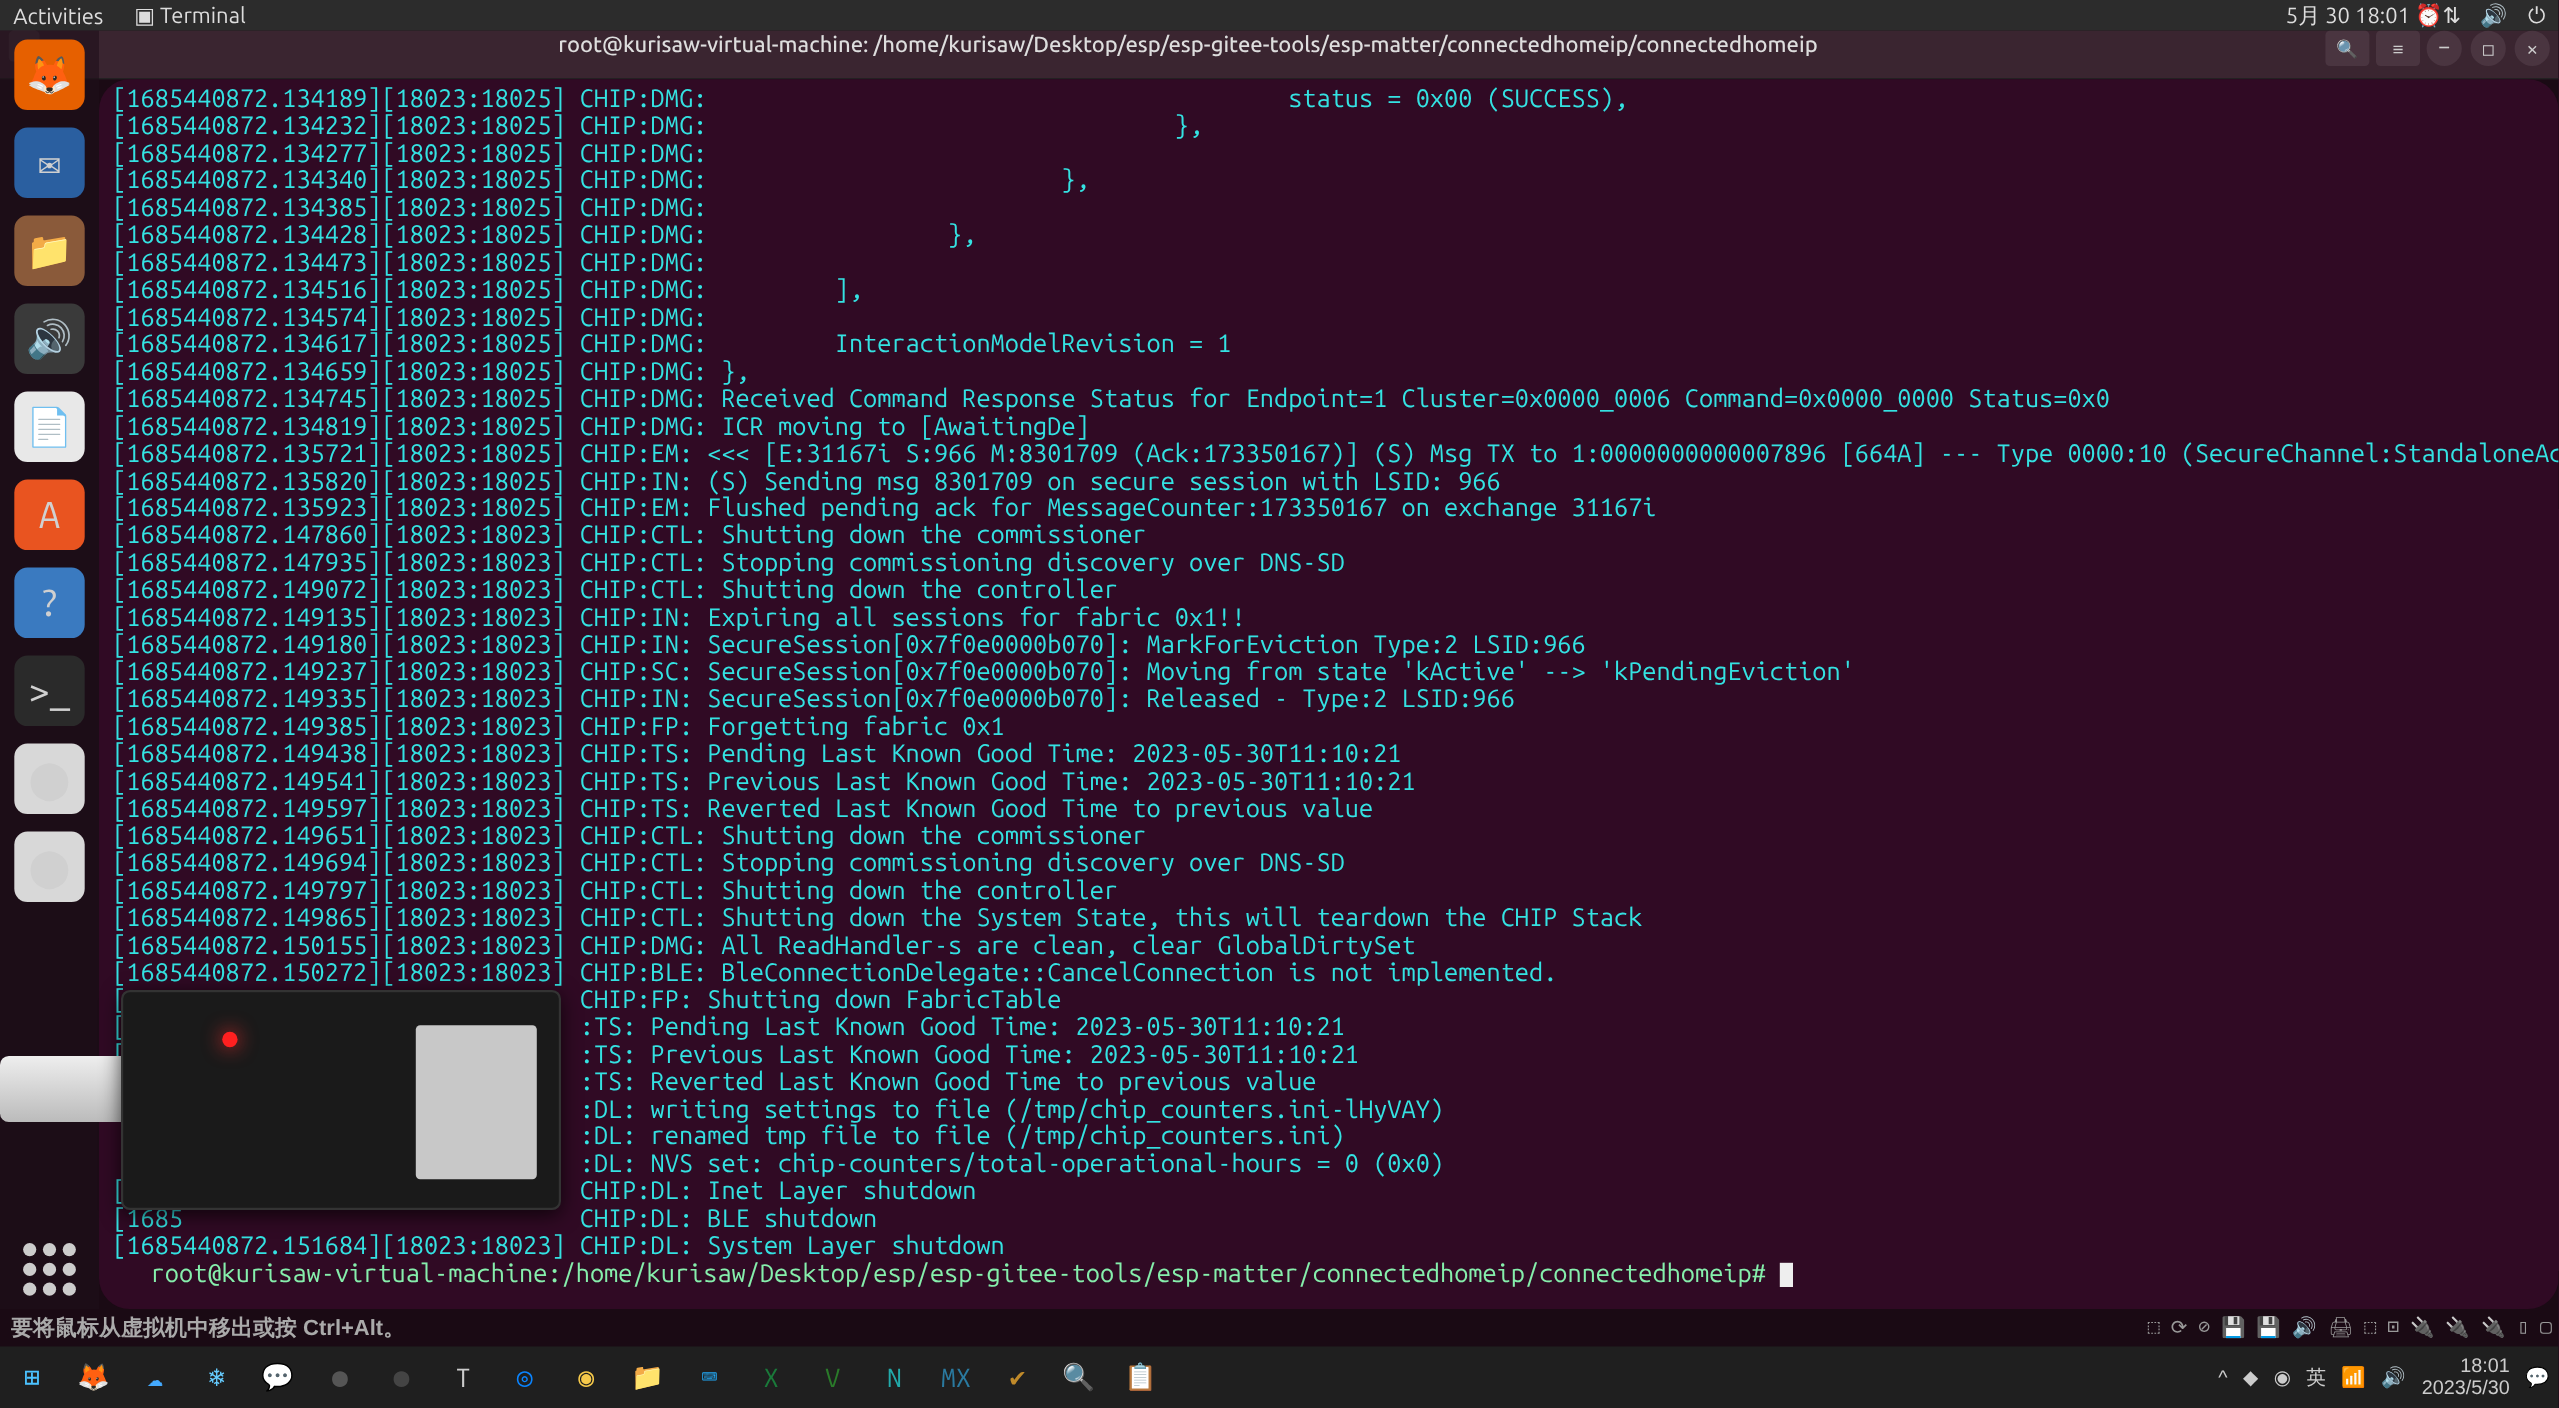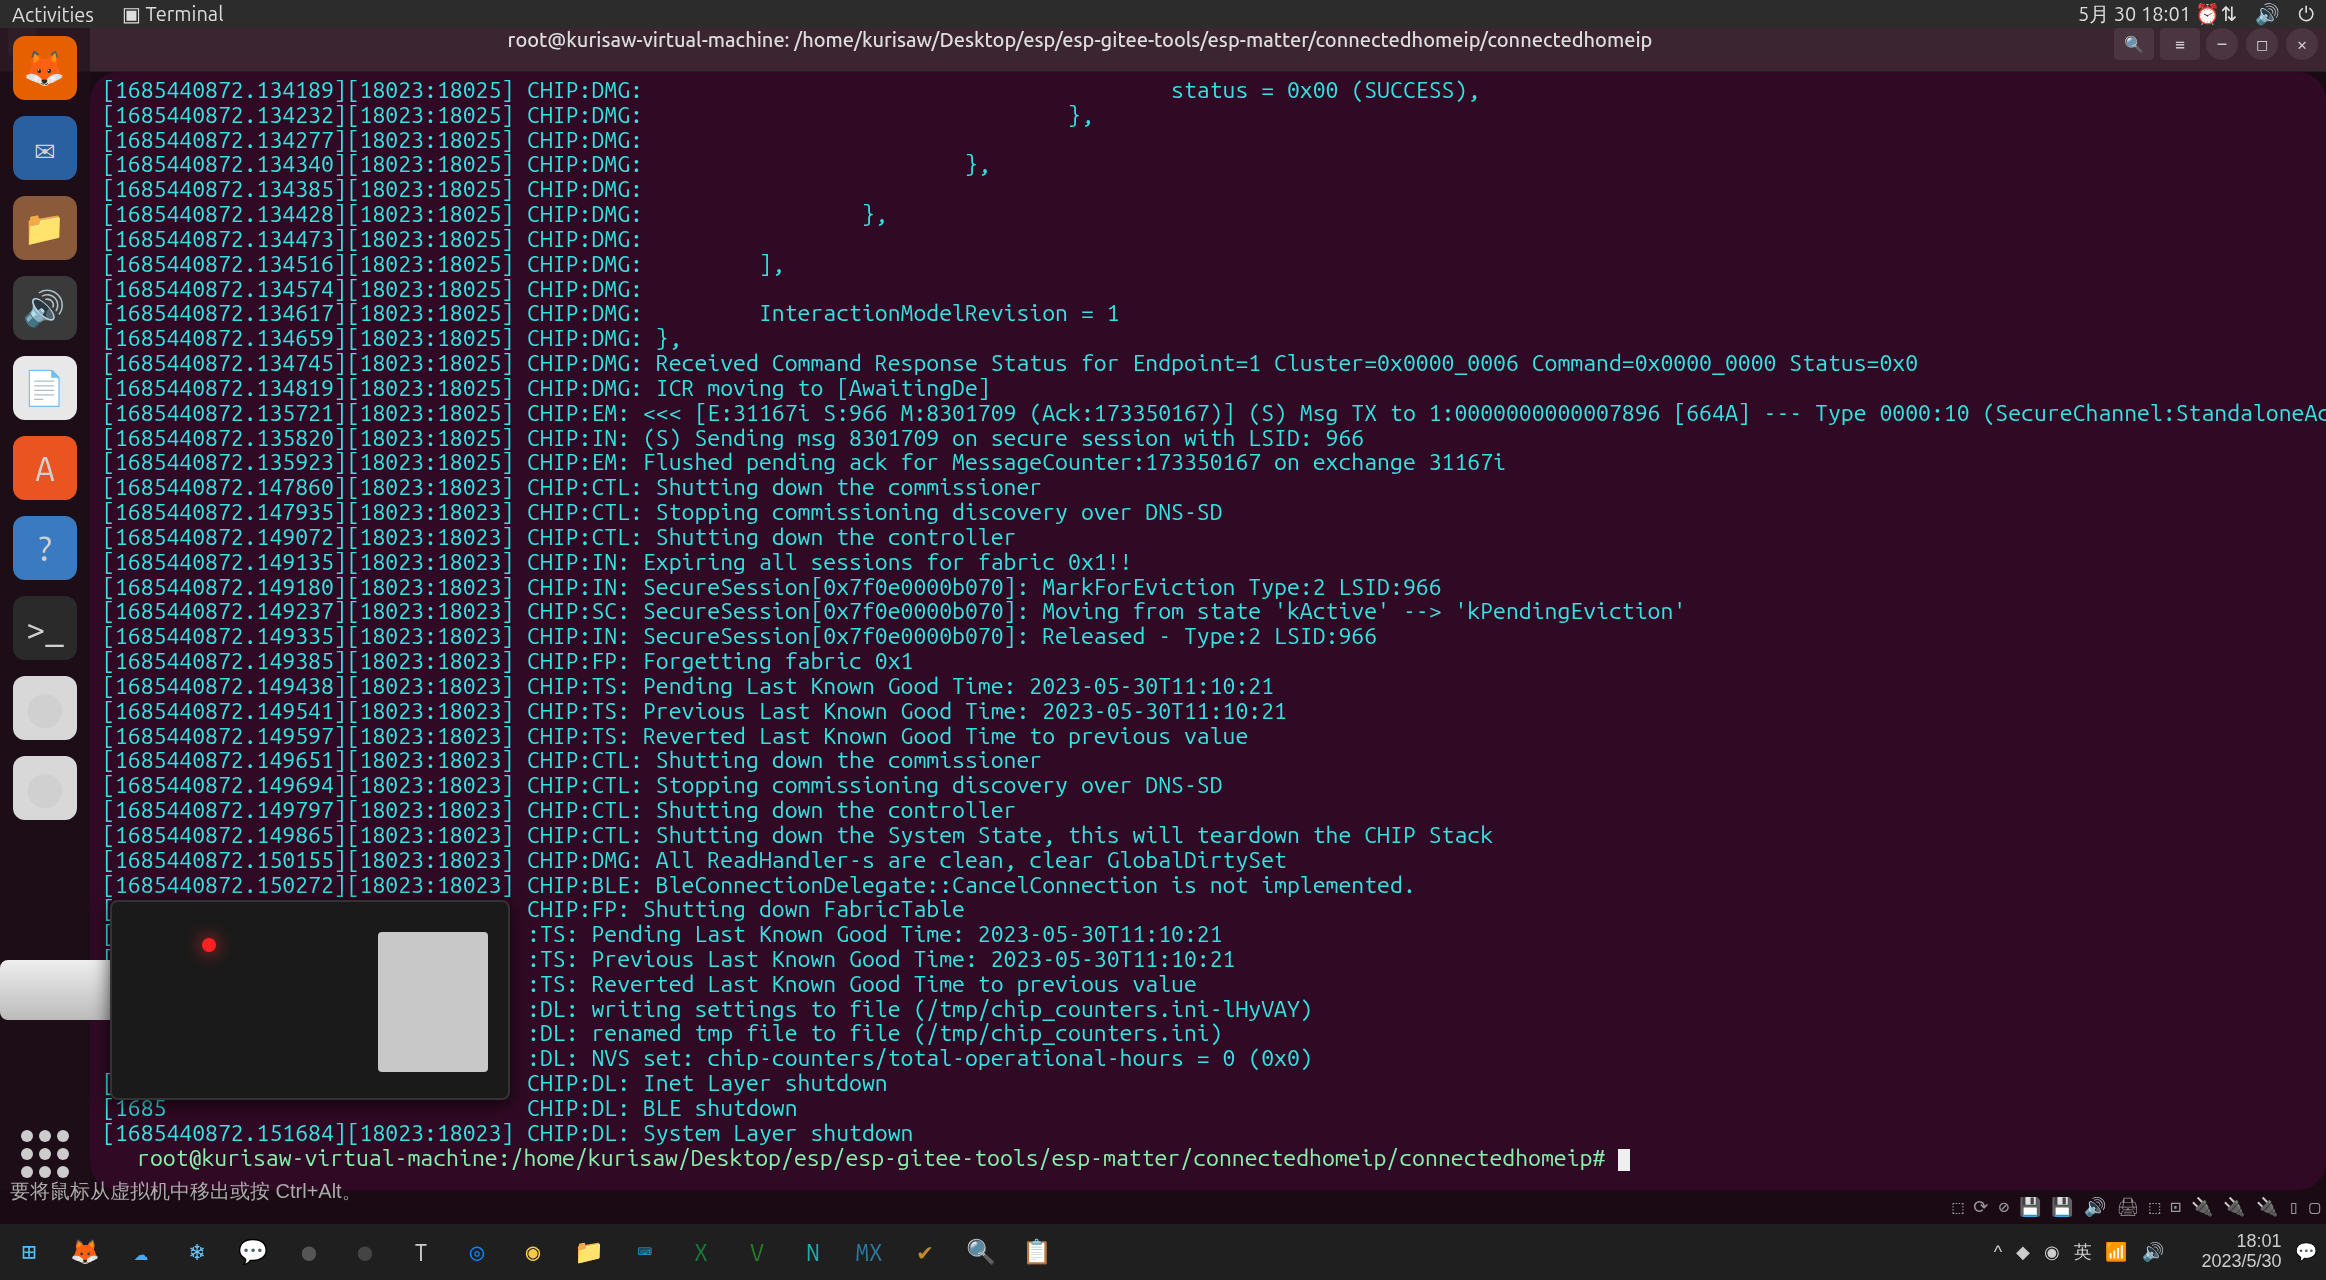--- a/index.html
+++ b/index.html
@@ -149,27 +149,27 @@
 .usb-cable {
   position:absolute; left:0; top:960px;
   width:140px; height:60px;
   background: linear-gradient(#eee,#bbb);
   border-radius: 8px 30px 30px 8px;
 }
 
 
 .vm-hint {
   position:absolute;
-  left:0; bottom:72px;
+  left:0; bottom:56px;
   height:34px;
   color:#aaa;
   font-family: sans-serif;
   font-size:20px;
   padding:4px 10px;
-  display:flex; align-items:center;
+  display:flex; align-items:center;font-weight:bold;
 }
 .win-taskbar {
   position:absolute;
   left:0; right:0; bottom:0;
   height:56px;
   background:#1f1f1f;
   display:flex;
   align-items:center;
   padding:0 8px;
   gap:14px;
@@ -178,21 +178,21 @@
   width:42px; height:42px;
   border-radius:6px;
   display:flex; align-items:center; justify-content:center;
   font-size:24px;
 }
 .win-taskbar .spacer { flex:1; }
 .win-taskbar .tray {
   display:flex; align-items:center; gap:14px;
   color:#ccc; font-family: sans-serif; font-size:18px;
 }
-.win-taskbar .clock { text-align:right; line-height:1.1; font-size:18px;margin-left:23px; }
+.win-taskbar .clock { text-align:right; line-height:1.1; font-size:18px; }
 
 .tray-icons-row {
   position:absolute;
   right:6px; bottom:60px;
   height:28px;
   display:flex; gap:10px; align-items:center;
   color:#999;
 }
 .tray-icons-row span { font-size:18px; }
 </style>

